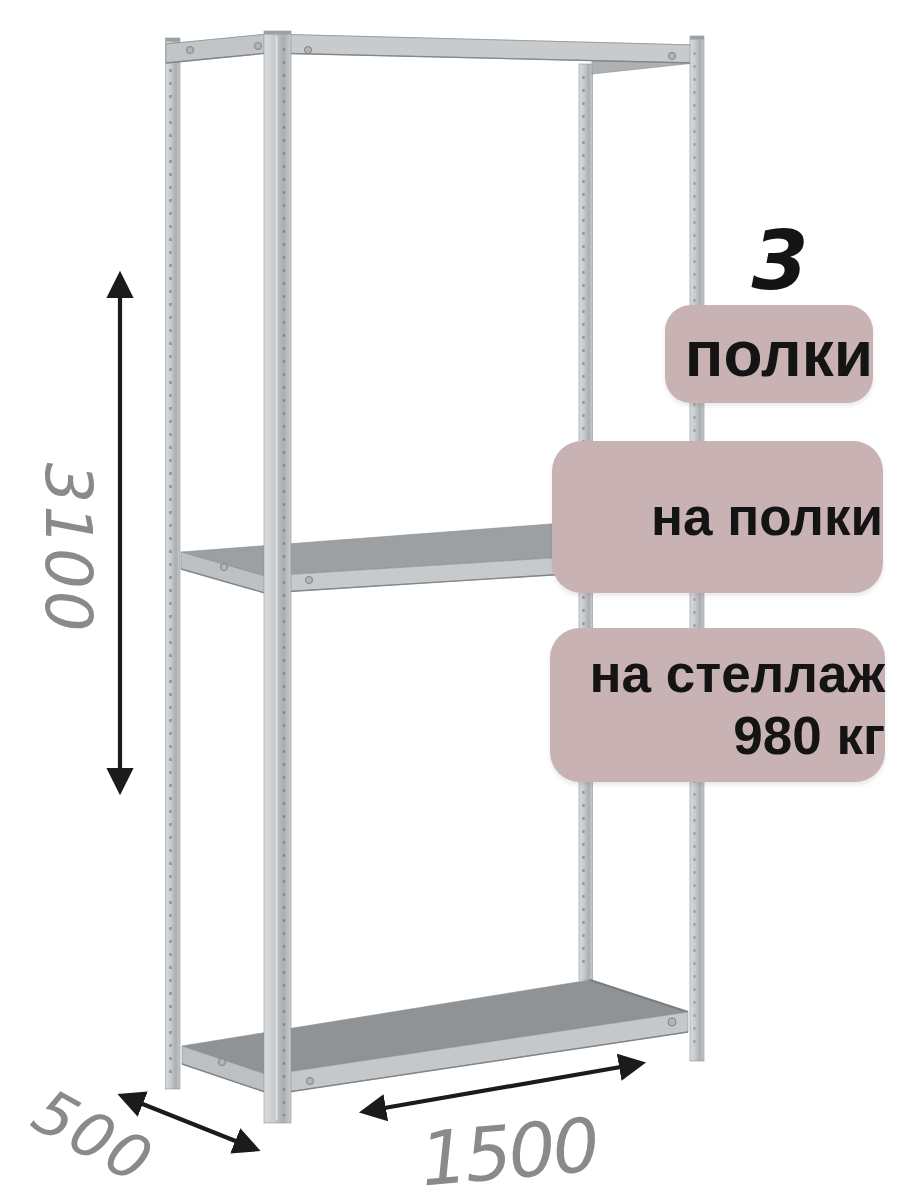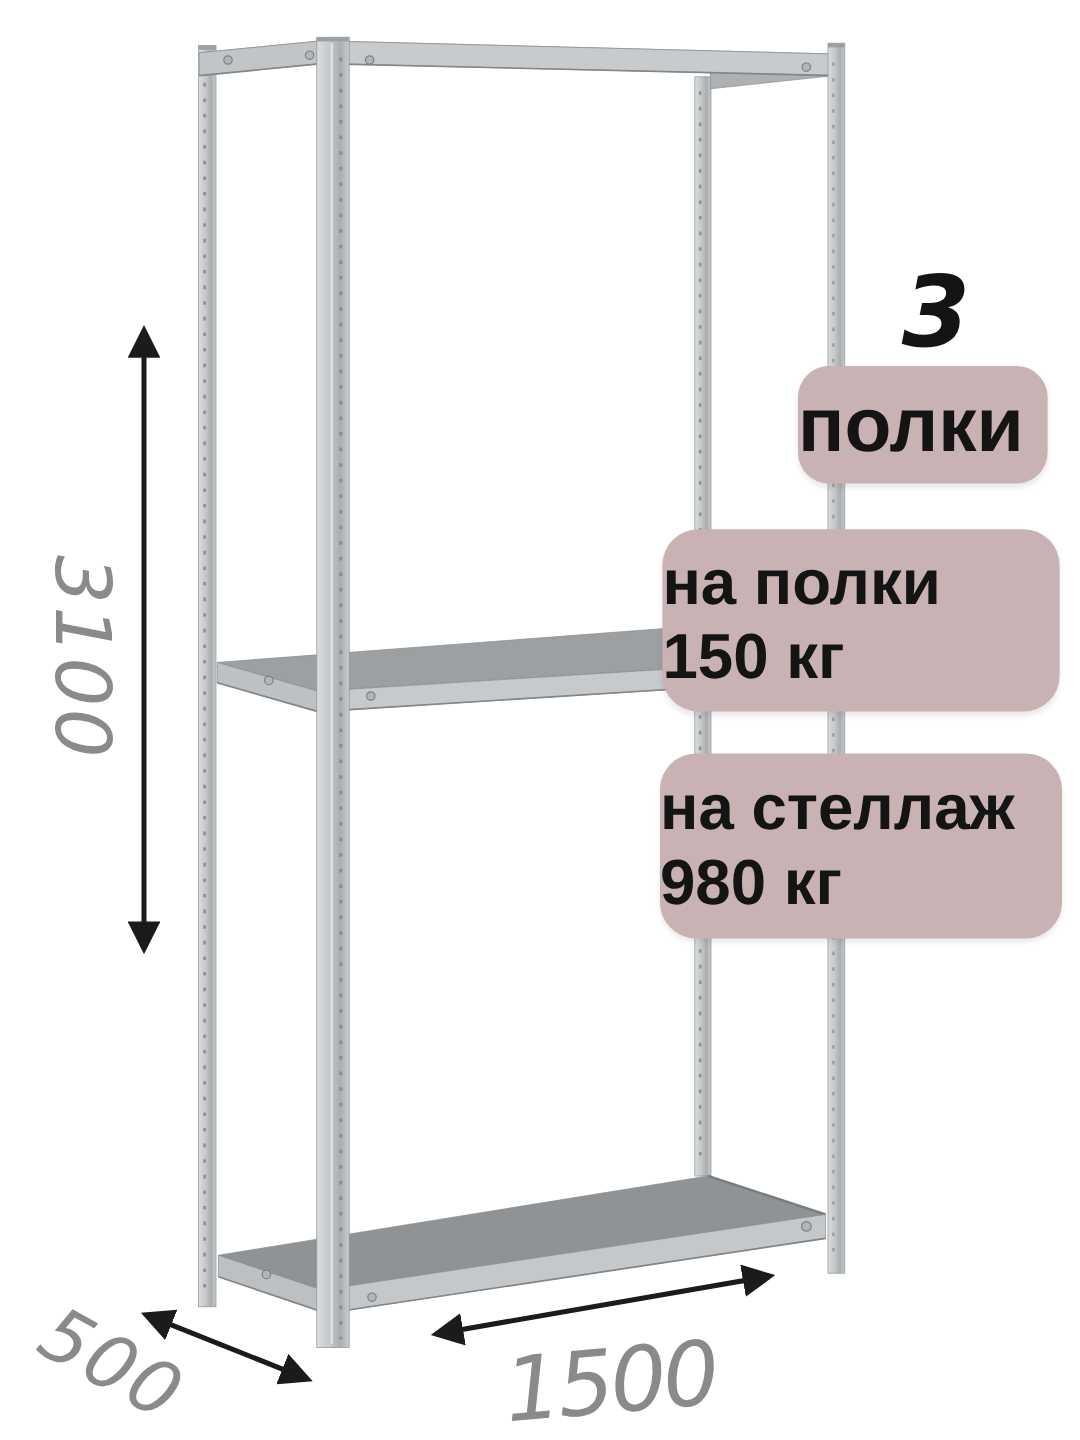--- a/index.html
+++ b/index.html
@@ -8,21 +8,21 @@
   }
   html,body{margin:0;padding:0;background:#fff;}
   .stage{
     position:relative;width:900px;height:1200px;overflow:hidden;
     background:var(--background,#fff);
     font-family:"Liberation Sans",sans-serif;
   }
   .stage svg{position:absolute;left:0;top:0;}
   .badge{
     position:absolute;background:var(--badge-bg,#c9b2b3);color:var(--badge-text,#141414);
-    display:flex;flex-direction:column;align-items:flex-start;justify-content:center;
+    display:flex;flex-direction:column;align-items:flex-end;justify-content:center;
     font-weight:bold;text-align:center;
     box-shadow:0 3px 4px rgba(90,70,70,.12);
   }
   .badge-count{left:665px;top:305px;width:208px;height:98px;border-radius:26px;font-size:64px;line-height:1;}
   .badge-shelf{left:552px;top:441px;width:331px;height:152px;border-radius:30px;font-size:53px;line-height:62px;}
   .badge-rack {left:550px;top:628px;width:335px;height:154px;border-radius:30px;font-size:53px;line-height:62px;}
   .count-number{
     position:absolute;left:705px;top:220px;width:150px;text-align:center;
     font-family:"DejaVu Sans",sans-serif;font-weight:bold;font-style:italic;
     font-size:82px;line-height:1;color:var(--badge-text,#141414);
@@ -127,21 +127,20 @@
   </svg>
 
   <div class="count-number">3</div>
 
   <div class="badge badge-count">
     <span>полки</span>
   </div>
 
   <div class="badge badge-shelf">
     <span>на полки</span>
-    <span>150 кг</span>
   </div>
 
   <div class="badge badge-rack">
     <span>на стеллаж</span>
     <span>980 кг</span>
   </div>
 
   <div class="dim dim-height">3100</div>
   <div class="dim dim-depth">500</div>
   <div class="dim dim-width">1500</div>

